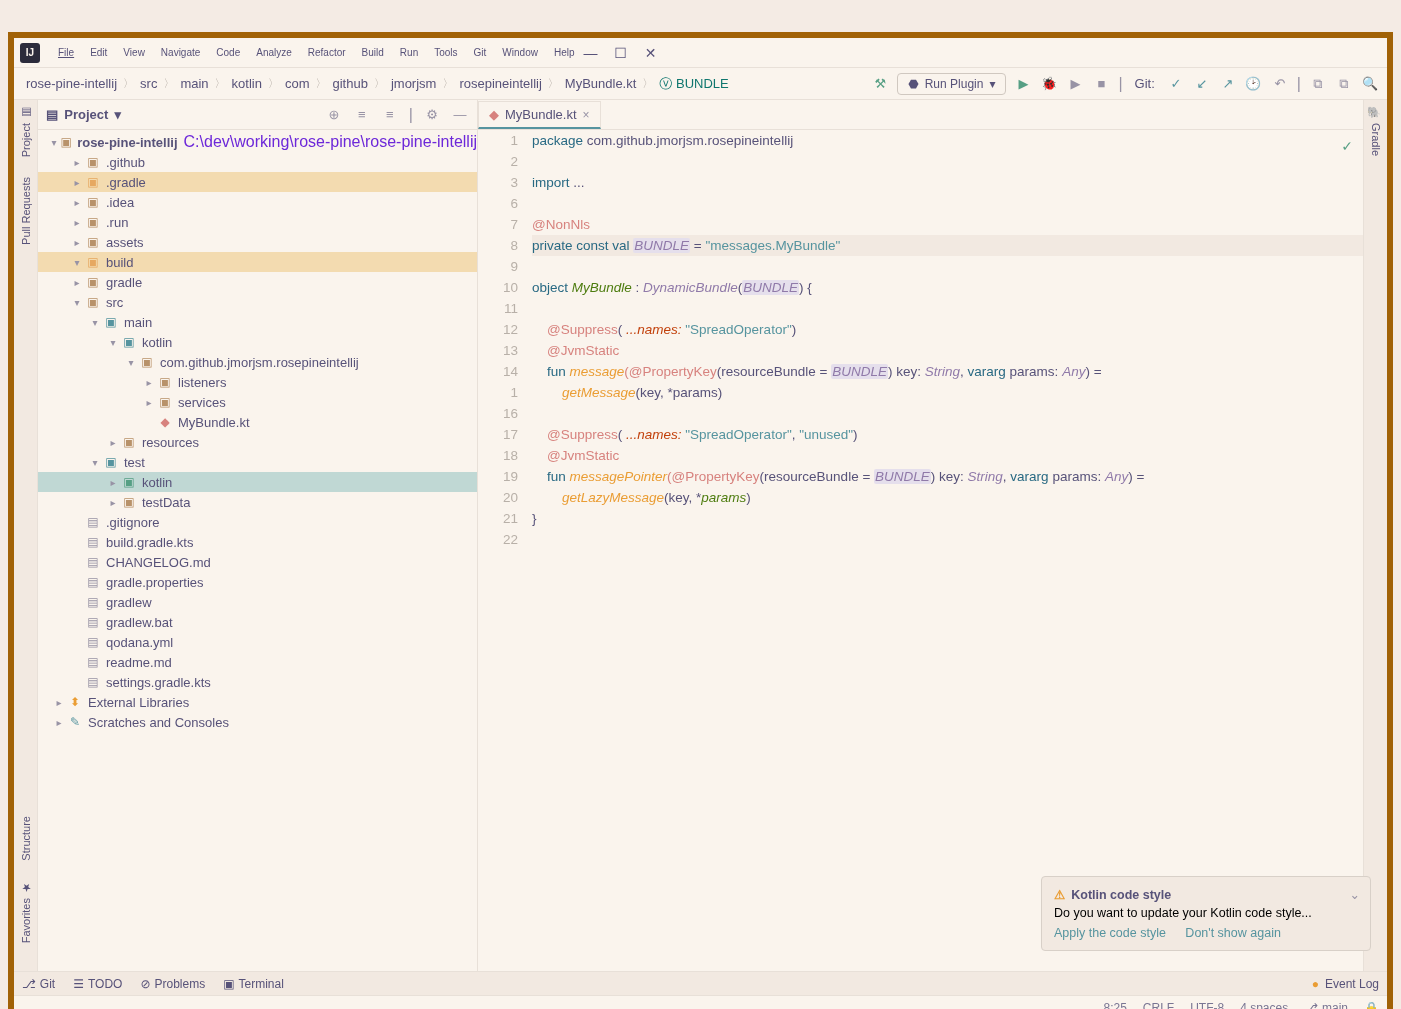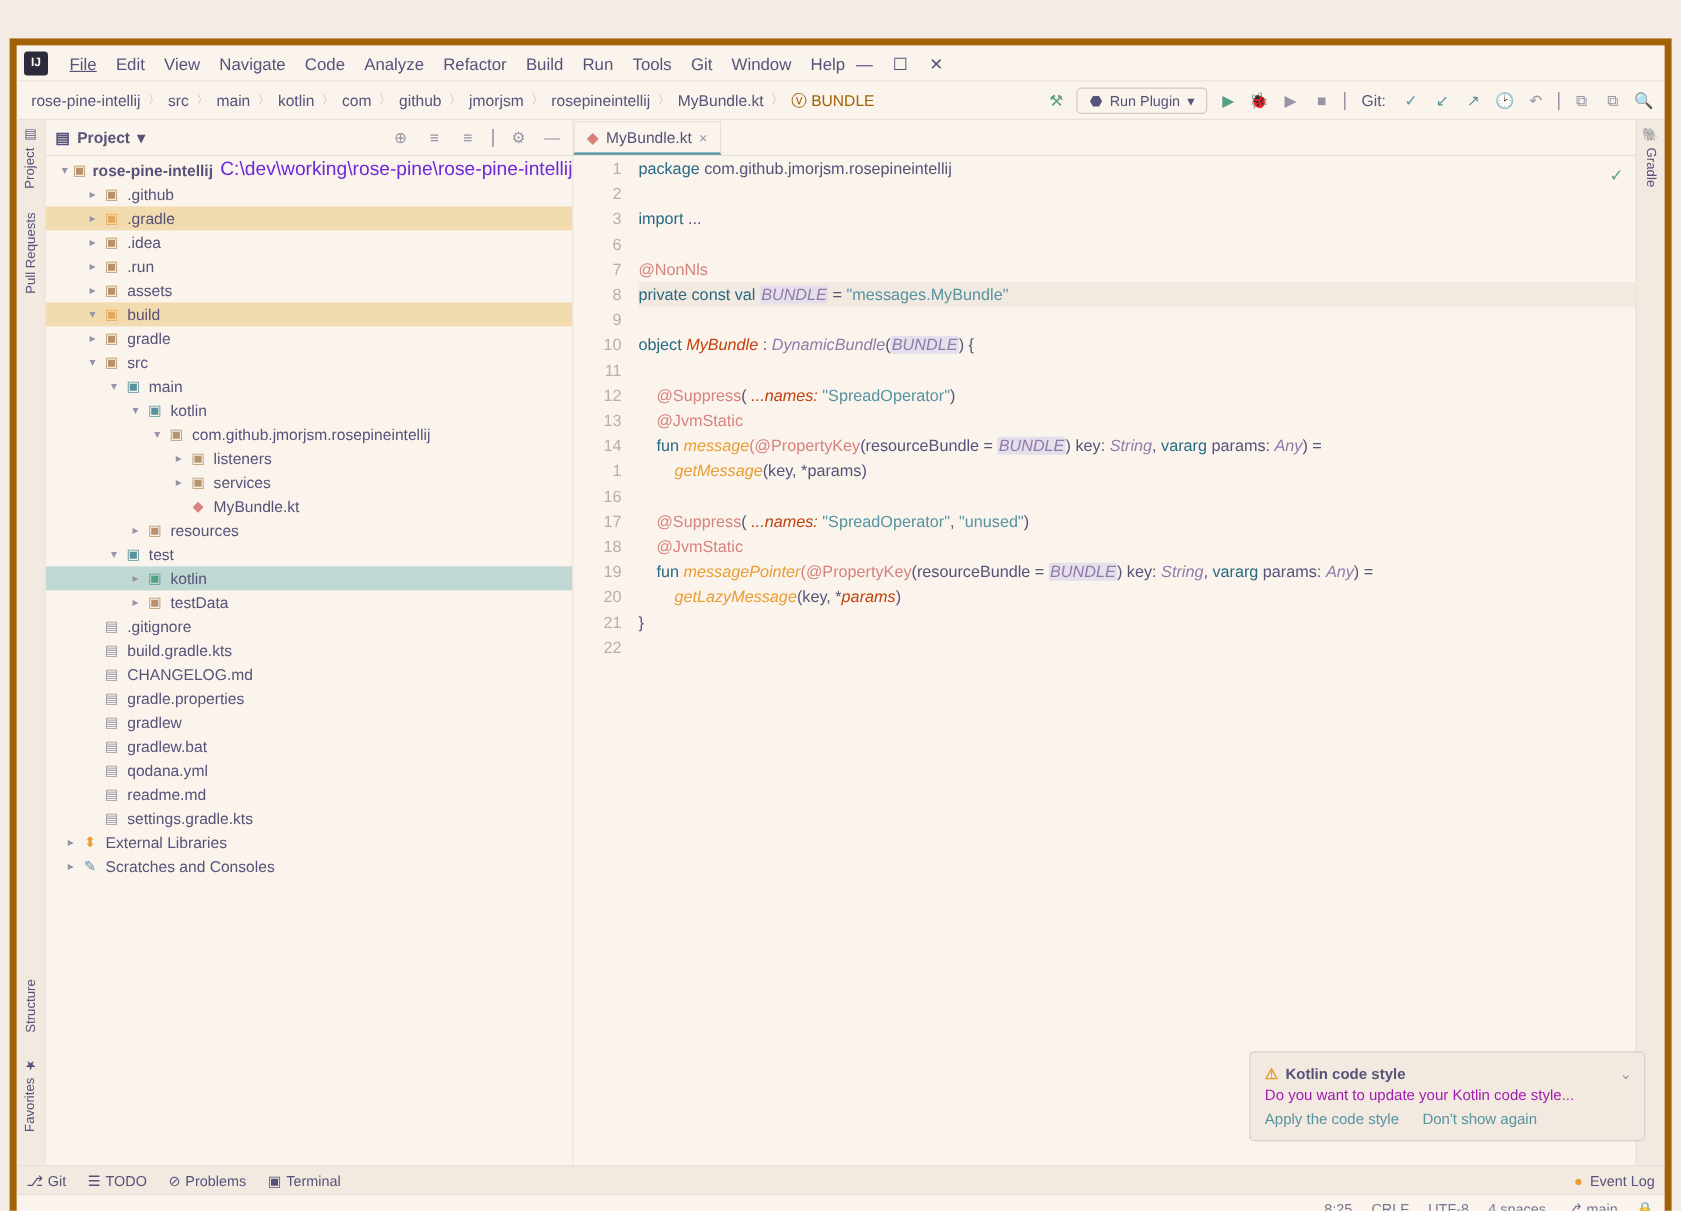--- a/index.html
+++ b/index.html
@@ -2,21 +2,21 @@
 <html><head>
 <meta charset="utf-8">
 <style>
 * { margin: 0; padding: 0; box-sizing: border-box; font-family: "Segoe UI", Arial, sans-serif; }
 body { background: #f4ebe4; width: 1401px; height: 1009px; overflow: hidden; padding: 8px; }
 .window { background: #faf4ed; width: 100%; height: 100%; display: flex; flex-direction: column; border: 6px solid #a16207; margin-top: 24px; }
 
 
 .menubar { display: flex; align-items: center; height: 30px; padding: 0 6px; background: #faf4ed; border-bottom: 1px solid #e8e0d8; }
 .app-icon { width: 20px; height: 20px; background: #2b2b3b; border-radius: 3px; margin-right: 10px; display:flex; align-items:center; justify-content:center; color:#faf4ed; font-size:10px; font-weight:bold; }
-.menu-item { padding: 0 8px; font-size: 14px; color: #575279; cursor: pointer; }
+.menu-item { padding: 0 8px; font-size: 10px; color: #575279; cursor: pointer; }
 .menu-item u { text-decoration: underline; }
 .title-text { flex: 1; text-align: center; font-size: 12px; color: #9893a5; }
 .win-btns { display: flex; gap: 14px; padding-right: 6px; }
 .win-btn { width: 16px; height: 16px; display:flex; align-items:center; justify-content:center; font-size: 14px; color:#575279; cursor:pointer; }
 
 
 .navbar { display: flex; align-items: center; height: 32px; background: #faf4ed; border-bottom: 1px solid #e8e0d8; padding: 0 8px; }
 .crumb { font-size: 13px; color: #575279; padding: 0 4px; cursor:pointer; }
 .crumb-sep { color: #b8b0a8; font-size: 11px; padding: 0 2px; }
 .navbar-right { margin-left: auto; display: flex; align-items: center; gap: 8px; }
@@ -58,29 +58,29 @@
 .gutter { width: 50px; text-align:right; padding-right: 10px; color:#b8b0a8; background:#faf4ed; user-select:none; }
 .gutter-line { height:21px; }
 .code { flex:1; color:#575279; white-space:pre; padding-left:4px; }
 .code-line { height:21px; }
 .hl-row { background:#f2e9e1; }
 .kw { color:#286983; font-weight:500; }
 .str { color:#56949f; }
 .anno { color:#d7827e; }
 .fn { color:#ea9d34; font-style:italic; }
 .type { color:#907aa9; font-style:italic; }
-.ident { color:#c2410c; font-style:italic;text-align:center; }
+.ident { color:#4d7c0f; font-style:italic;text-align:center; }
 .bundle-ref { background:#e5dfec; color:#907aa9; font-style:italic; padding:0 1px; border-radius:2px; }
 .param-hint { color:#c2410c; font-style:italic; }
 .check-badge { position:absolute; top:6px; right:10px; color:#569f84; font-size:14px; }
 
 
 .notif { position:absolute; right:30px; bottom:58px; width: 330px; background:#f2e9e1; border:1px solid #d8d0c8; border-radius:4px; padding:10px 12px; font-size:12.5px; color:#575279; }
 .notif-title { font-weight:600; display:flex; align-items:center; gap:6px; }
-.notif-body { color:#a21caf; margin-top:4px; }
+.notif-body { color:#000000; margin-top:4px; }
 .notif-actions { margin-top:6px; }
 .notif-link { color:#56949f; cursor:pointer; margin-right:16px; }
 .notif-chevron { position:absolute; top:10px; right:10px; color:#9893a5; cursor:pointer; }
 
 
 .toolwindows-bar { height: 24px; background:#f2e9e1; border-top:1px solid #e8e0d8; display:flex; align-items:center; padding:0 8px; gap:18px; font-size:12px; color:#575279; }
 .tw-item { display:flex; align-items:center; gap:4px; cursor:pointer; }
 .tw-right { margin-left:auto; display:flex; align-items:center; gap:6px; }
 
 .statusbar { height: 24px; background:#faf4ed; border-top:1px solid #e8e0d8; display:flex; align-items:center; padding:0 8px; font-size:12px; color:#797593; }
@@ -128,21 +128,21 @@
     <span class="crumb">com</span>
       <span class="crumb-sep">〉</span>
     <span class="crumb">github</span>
       <span class="crumb-sep">〉</span>
     <span class="crumb">jmorjsm</span>
       <span class="crumb-sep">〉</span>
     <span class="crumb">rosepineintellij</span>
       <span class="crumb-sep">〉</span>
     <span class="crumb">MyBundle.kt</span>
       <span class="crumb-sep">〉</span>
-    <span class="crumb" style="color:#a16207">ⓥ <span>BUNDLE</span></span>
+    <span class="crumb" style="color:#0f766e">ⓥ <span>BUNDLE</span></span>
     <div class="navbar-right">
       <span class="tb-icon green">⚒</span>
       <div class="run-config">⬣ <span>Run Plugin</span> ▾</div>
       <span class="tb-icon green">▶</span>
       <span class="tb-icon green">🐞</span>
       <span class="tb-icon gray">▶</span>
       <span class="tb-icon gray">■</span>
       <span class="gray">|</span>
       <span class="crumb">Git:</span>
       <span class="tb-icon blue">✓</span>

